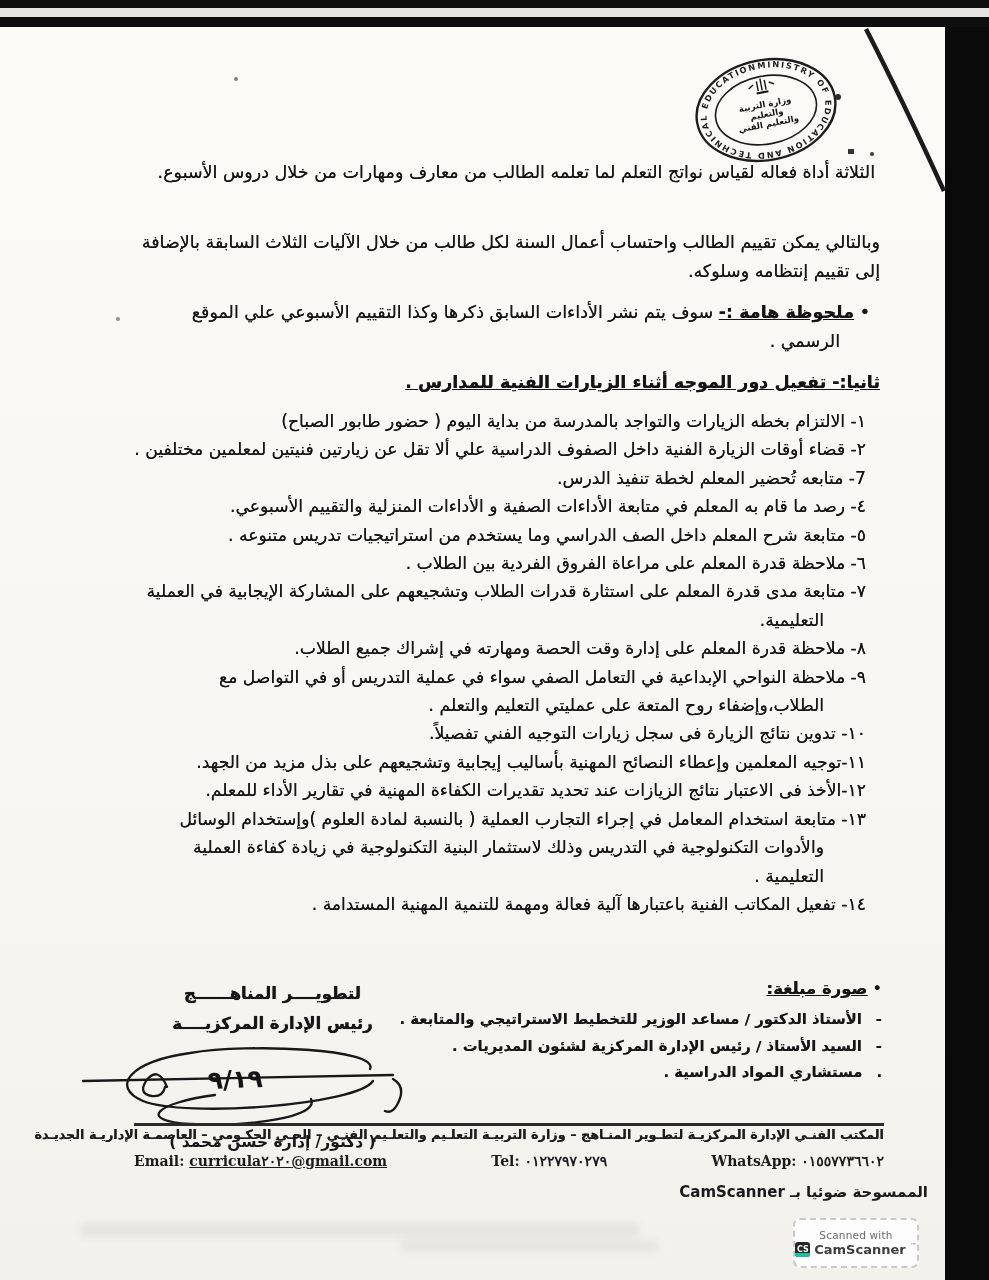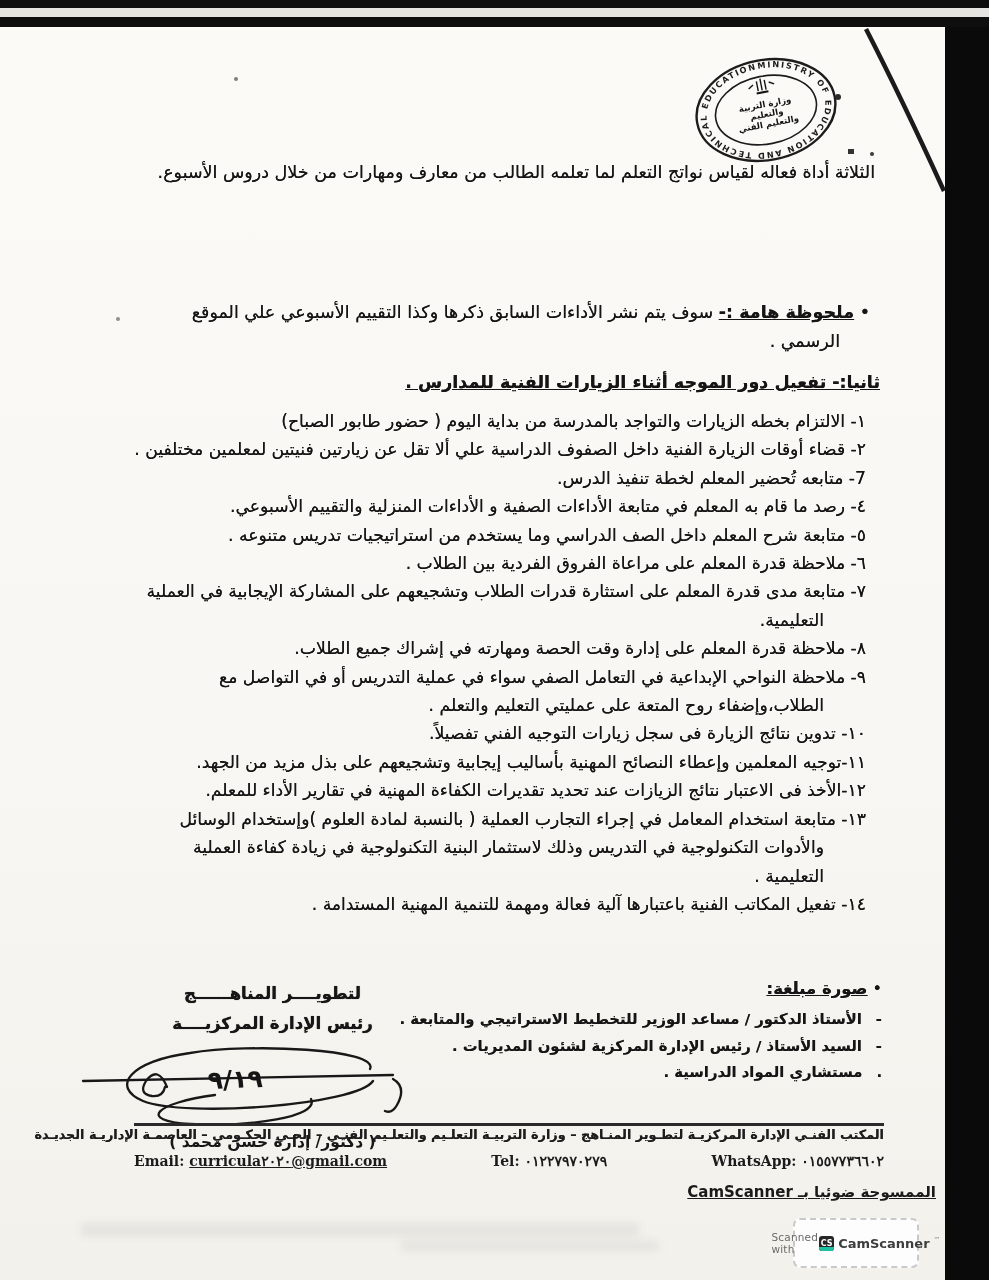--- a/index.html
+++ b/index.html
@@ -32,21 +32,21 @@
   
   .rule{position:absolute;background:#2a2a2a;height:2.5px;}
   .address{position:absolute;direction:rtl;font-size:12.8px;font-weight:bold;white-space:nowrap;
            color:#1d1d1d;text-shadow:0 0 .5px rgba(0,0,0,.7);}
   .contacts{position:absolute;direction:ltr;display:flex;justify-content:space-between;
             font-family:"DejaVu Serif",serif;font-size:14px;font-weight:bold;color:#1b1b1b;}
   .contacts .seg{white-space:nowrap;}
   .scannednote{position:absolute;direction:rtl;font-size:15px;font-weight:bold;color:#1a1a1a;}
   
   .badge{position:absolute;width:126px;height:50px;background:#fdfdfd;border:2px dashed #c9c9c9;
-         border-radius:7px;display:flex;align-items:center;justify-content:center;
+         border-radius:7px;display:flex;flex-direction:column;align-items:center;justify-content:center;
          direction:ltr;gap:1px;}
   .badge .l1{font-size:10.5px;color:#6a6a6a;letter-spacing:.2px;}
   .badge .row{display:flex;align-items:center;gap:4px;}
   .cslogo{width:15px;height:15px;border-radius:3px;background:#262626;position:relative;
           display:flex;align-items:center;justify-content:center;color:#fff;font-size:8px;font-weight:bold;}
   .cslogo::after{content:"";position:absolute;left:0;bottom:0;width:100%;height:4px;
                  border-radius:0 0 3px 3px;background:#1fbfa2;}
   .badge .l2{font-size:13px;font-weight:bold;color:#3d3d3d;}
   .badge .tm{font-size:7px;color:#8a8a8a;align-self:flex-start;}
   
@@ -89,20 +89,21 @@
     <svg style="position:absolute;left:0;top:0;width:946px;height:300px;" viewBox="0 0 946 300">
       <path d="M866,2 Q902,72 944,164" stroke="#1b1b1b" stroke-width="4.5" fill="none"></path>
       <circle cx="838" cy="70" r="3" fill="#2a2a2a"></circle>
       <rect x="848" y="122" width="6" height="5" fill="#333"></rect>
       <circle cx="872" cy="127" r="2" fill="#3a3a3a"></circle>
       <circle cx="236" cy="52" r="2" fill="#4a4a4a" opacity=".7"></circle>
       <circle cx="118" cy="292" r="2" fill="#4a4a4a" opacity=".6"></circle>
     </svg>
 
     <div class="txt para" style="top:131px;right:71px;left:140px;">الثلاثة أداة فعاله لقياس نواتج التعلم لما تعلمه الطالب من معارف ومهارات من خلال دروس الأسبوع.</div>
+    <div class="txt para" style="top:201px;right:66px;left:140px;">وبالتالي يمكن تقييم الطالب واحتساب أعمال السنة لكل طالب من خلال الآليات الثلاث السابقة بالإضافة إلى تقييم إنتظامه وسلوكه.</div>
 
     <div class="txt para hang" style="top:271px;right:76px;left:150px;">
       <span>•</span>
       <span class="b u">ملحوظة هامة :-</span><span> سوف يتم نشر الأداءات السابق ذكرها وكذا التقييم الأسبوعي علي الموقع الرسمي .</span>
     </div>
 
     <div class="txt para b u" style="top:341px;right:66px;left:380px;">ثانيا:- تفعيل دور الموجه أثناء الزيارات الفنية للمدارس .</div>
 
     <div class="txt list" style="top:380px;right:80px;left:132px;">
       <div class="li">١- الالتزام بخطه الزيارات والتواجد بالمدرسة من بداية اليوم ( حضور طابور الصباح)</div>
@@ -165,21 +166,21 @@
       <span class="seg">
         <span>Tel:</span>
         <span>٠١٢٢٧٩٧٠٢٧٩</span>
       </span>
       <span class="seg">
         <span>WhatsApp:</span>
         <span>٠١٥٥٧٧٣٦٦٠٢</span>
       </span>
     </div>
 
-    <div class="scannednote" style="top:1156px;right:10px;text-decoration:underline;">الممسوحة ضوئيا بـ CamScanner</div>
+    <div class="scannednote" style="top:1156px;right:18px;">الممسوحة ضوئيا بـ CamScanner</div>
 
     <div class="smudge" style="left:80px;top:1196px;width:560px;height:13px;"></div>
     <div class="smudge" style="left:400px;top:1214px;width:260px;height:10px;"></div>
 
     <div class="badge" style="left:793px;top:1191px;">
       <div class="l1">Scanned with</div>
       <div class="row">
         <span class="cslogo">CS</span>
         <span class="l2">CamScanner</span>
         <span class="tm">™</span>

